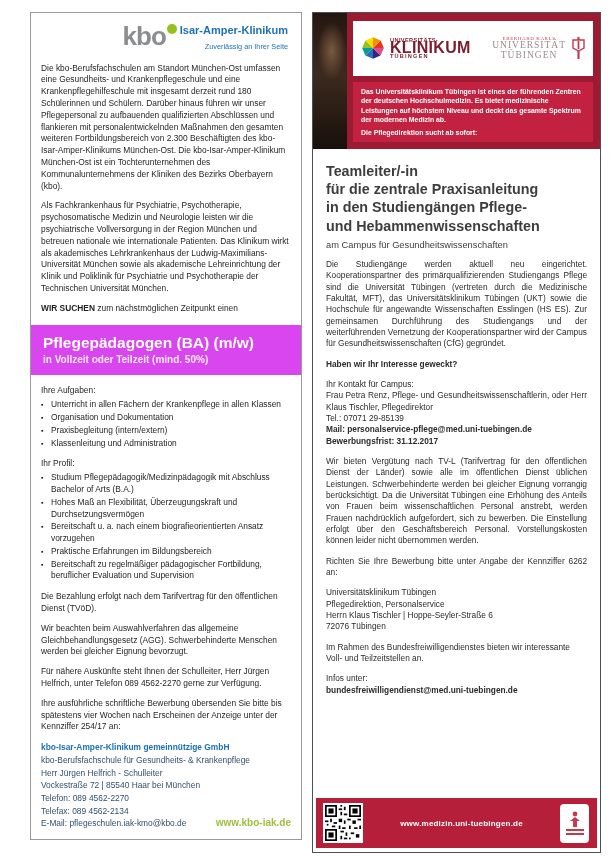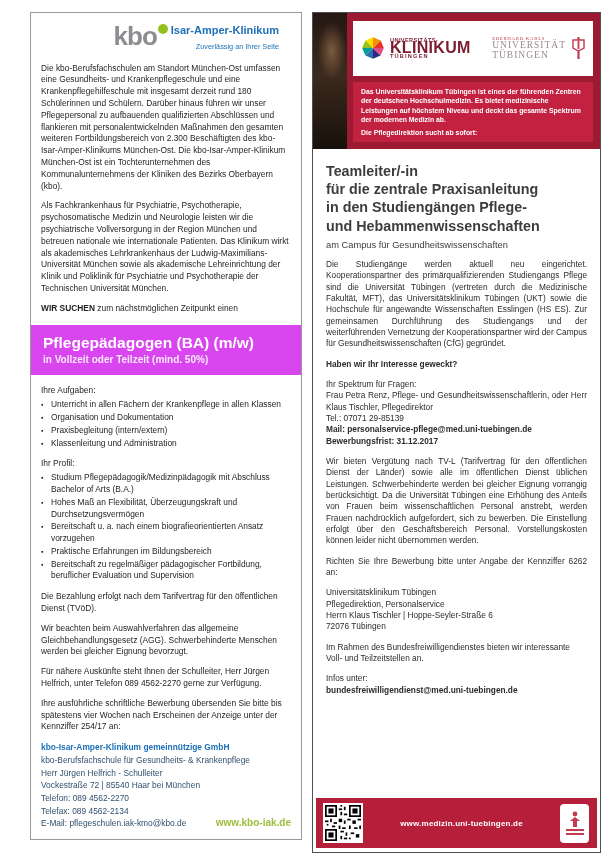--- a/index.html
+++ b/index.html
@@ -3,21 +3,21 @@
 <meta charset="utf-8">
 <style>
   * { box-sizing: border-box; margin: 0; padding: 0; }
   body { background:#e8e8e8; font-family:"Liberation Sans", sans-serif; }
   .page { position:relative; width:612px; height:859px; background:#ffffff; margin:0 auto; overflow:hidden; }
 
   
   .left-ad { position:absolute; left:30px; top:12px; width:272px; height:828px;
              border:1px solid #9a9a9a; padding:8px 10px; background:#fff; overflow:hidden;
              font-size:8.4px; line-height:11.8px; color:#1f1f1f; }
-  .kbo-logo { display:flex; justify-content:flex-end; margin:2px 12px 10px 0; }
+  .kbo-logo { display:flex; justify-content:flex-end; margin:2px 3px 10px 0; }
   .kbo-word { font-size:26px; font-weight:bold; color:#8b8d90; line-height:26px; letter-spacing:-1px; }
   .kbo-right { display:flex; flex-direction:column; margin-left:1px; }
   .kbo-top { display:flex; align-items:flex-start; }
   .kbo-dot { width:10px; height:10px; border-radius:50%; background:#95c11f; margin:1px 3px 0 0; flex:0 0 auto; }
   .kbo-brand { font-size:11px; font-weight:bold; color:#1d71b8; margin-top:2px; }
   .kbo-tagline { font-size:7.3px; color:#1d71b8; margin-top:4px; text-align:right; }
   .left-ad p { margin-bottom:8px; }
   .ws-bold { font-weight:bold; }
   .banner { background:#d946ef; margin:10px -10px; padding:9px 12px 10px; }
   .banner-title { color:#ffffff; font-weight:bold; font-size:15.5px; line-height:17px; }
@@ -40,21 +40,21 @@
             background: radial-gradient(ellipse 60% 30% at 55% 28%, #7a5a3f 0%, rgba(0,0,0,0) 70%),
                         linear-gradient(180deg, #241711 0%, #3c2a1e 45%, #17100b 100%); }
   .rh-main { flex:1; padding:8px 7px 7px 6px; display:flex; flex-direction:column; }
   .logo-strip { background:#fff; height:58px; display:flex; align-items:center; justify-content:space-between; padding:4px 7px; }
   .ukt-logo { display:flex; align-items:center; }
   .ukt-text { margin-left:4px; color:#7a1c2e; font-weight:bold; text-align:left; }
   .ukt-l1 { font-size:5.6px; letter-spacing:0.4px; }
   .ukt-l2 { font-size:16px; line-height:10px; letter-spacing:0.3px; }
   .ukt-l3 { font-size:5.6px; letter-spacing:1.2px; }
   .uni-logo { display:flex; align-items:center; }
-  .uni-text { text-align:left; font-family:"Liberation Serif", serif; margin-right:5px; }
+  .uni-text { text-align:center; font-family:"Liberation Serif", serif; margin-right:5px; }
   .uni-top { font-size:5px; color:#c23b4e; letter-spacing:0.6px; }
   .uni-line { font-size:9.5px; line-height:9.5px; letter-spacing:1px; color:#9a8b8e; }
   .red-box { margin-top:6px; flex:1; background:#c22240; color:#ffffff; font-size:6.9px;
              line-height:9.4px; font-weight:bold; padding:5px 8px; }
   .red-box-sub { margin-top:3px; }
   .rbody { padding:13px 13px 0 13px; color:#2b2b2b; }
   .rtitle-line { font-size:14.3px; font-weight:bold; color:#3d3d3d; line-height:18.2px; }
   .rsub { font-size:9.3px; color:#3d3d3d; margin-top:5px; }
   .rp { font-size:8.3px; line-height:11.35px; text-align:justify; margin-top:9px; }
   .rline { font-size:8.3px; line-height:11.35px; }
@@ -181,21 +181,21 @@
         <div class="rtitle-line">für die zentrale Praxisanleitung</div>
         <div class="rtitle-line">in den Studiengängen Pflege-</div>
         <div class="rtitle-line">und Hebammenwissenschaften</div>
         <div class="rsub">am Campus für Gesundheitswissenschaften</div>
       </div>
 
       <p class="rp">Die Studiengänge werden aktuell neu eingerichtet. Kooperationspartner des primärqualifizierenden Studiengangs Pflege sind die Universität Tübingen (vertreten durch die Medizinische Fakultät, MFT), das Universitätsklinikum Tübingen (UKT) sowie die Hochschule für angewandte Wissenschaften Esslingen (HS ES). Zur gemeinsamen Durchführung des Studiengangs und der weiterführenden Vernetzung der Kooperationspartner wird der Campus für Gesundheitswissenschaften (CfG) gegründet.</p>
       <p class="rp b">Haben wir Ihr Interesse geweckt?</p>
 
       <div class="rgroup">
-        <div class="rline">Ihr Spektrum für Fragen:</div>
+        <div class="rline">Ihr Kontakt für Campus:</div>
         <div class="rline" style="text-align:justify;">Frau Petra Renz, Pflege- und Gesundheitswissenschaftlerin, oder Herr Klaus Tischler, Pflegedirektor</div>
         <div class="rline">Tel.: 07071 29-85139</div>
         <div class="rline b">Mail: personalservice-pflege@med.uni-tuebingen.de</div>
         <div class="rline b">Bewerbungsfrist: 31.12.2017</div>
       </div>
 
       <p class="rp">Wir bieten Vergütung nach TV-L (Tarifvertrag für den öffentlichen Dienst der Länder) sowie alle im öffentlichen Dienst üblichen Leistungen. Schwerbehinderte werden bei gleicher Eignung vorrangig berücksichtigt. Da die Universität Tübingen eine Erhöhung des Anteils von Frauen beim wissenschaftlichen Personal anstrebt, werden Frauen nachdrücklich aufgefordert, sich zu bewerben. Die Einstellung erfolgt über den Geschäftsbereich Personal. Vorstellungskosten können leider nicht übernommen werden.</p>
       <p class="rp">Richten Sie Ihre Bewerbung bitte unter Angabe der Kennziffer 6262 an:</p>
 
       <div class="rgroup">

